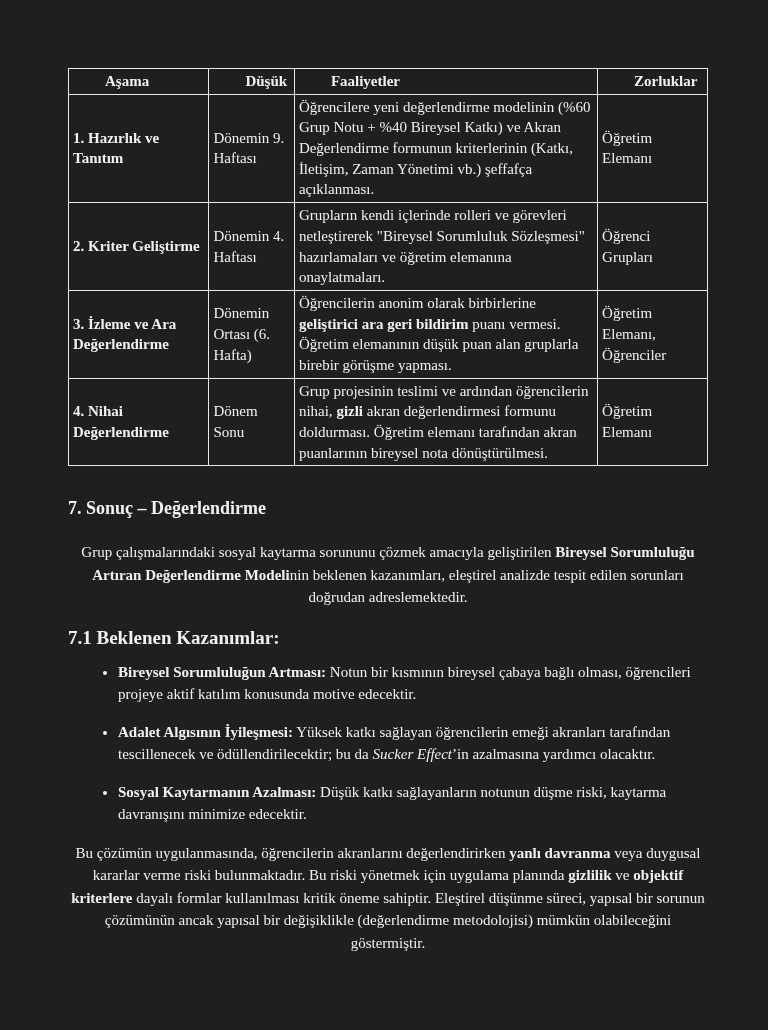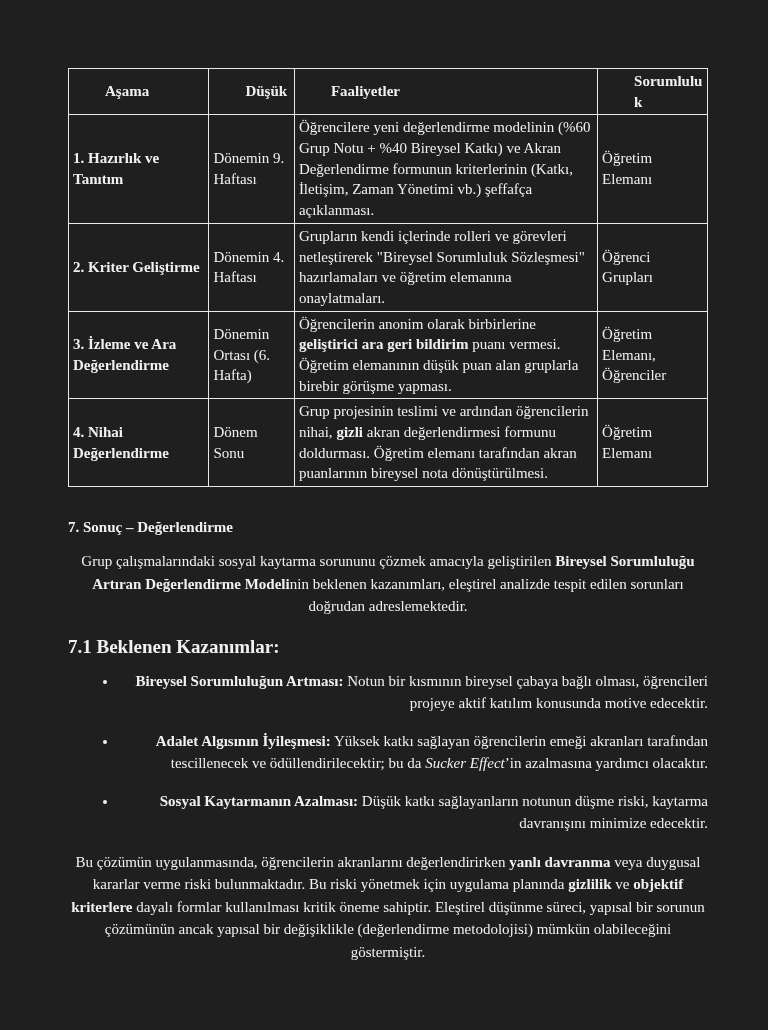--- a/index.html
+++ b/index.html
@@ -29,38 +29,37 @@
     text-align: left;
     word-wrap: break-word;
   }
   table.plan-table th { font-weight: bold; padding-left: 36px; }
   .col-asama { width: 138px; }
   .col-sure { width: 84px; }
   .col-faaliyetler { width: 298px; }
   .col-sorumlular { width: 108px; }
   .cell-bold { font-weight: bold; }
   h2.doc-h {
-    font-size: 15px;
+    font-size: 18px;
     font-weight: bold;
-    margin: 32px 0 14px 0;
+    margin: 32px 0 22px 0;
   }
   h3.doc-h {
     font-size: 19px;
     font-weight: bold;
     margin: 18px 0 10px 0;
   }
   p.doc-p {
     margin: 10px 0 16px 0;
     line-height: 1.5;
     text-align: center;
   }
   ul.doc-list {
     margin: 12px 0 16px 0;
     padding-left: 50px;
-    text-align: right;
   }
   ul.doc-list li {
     margin-bottom: 15px;
     line-height: 1.5;
   }
   .b { font-weight: bold; }
   .i { font-style: italic; }
 </style>
 </head>
 <body>
@@ -72,21 +71,21 @@
       <col class="col-asama">
       <col class="col-sure">
       <col class="col-faaliyetler">
       <col class="col-sorumlular">
     </colgroup>
     <thead>
       <tr>
         <th>Aşama</th>
         <th>Düşük</th>
         <th>Faaliyetler</th>
-        <th>Sorumluluk</th>
+        <th>Zorluklar</th>
       </tr>
     </thead>
     <tbody>
         <tr>
     <td class="cell-bold">1. Hazırlık ve Tanıtım</td>
     <td>Dönemin 9. Haftası</td>
     <td><span>Öğrencilere yeni değerlendirme modelinin (%60 Grup Notu + %40 Bireysel Katkı) ve Akran Değerlendirme formunun kriterlerinin (Katkı, İletişim, Zaman Yönetimi vb.) şeffafça açıklanması.</span></td>
     <td>Öğretim Elemanı</td>
   </tr>
         <tr>

